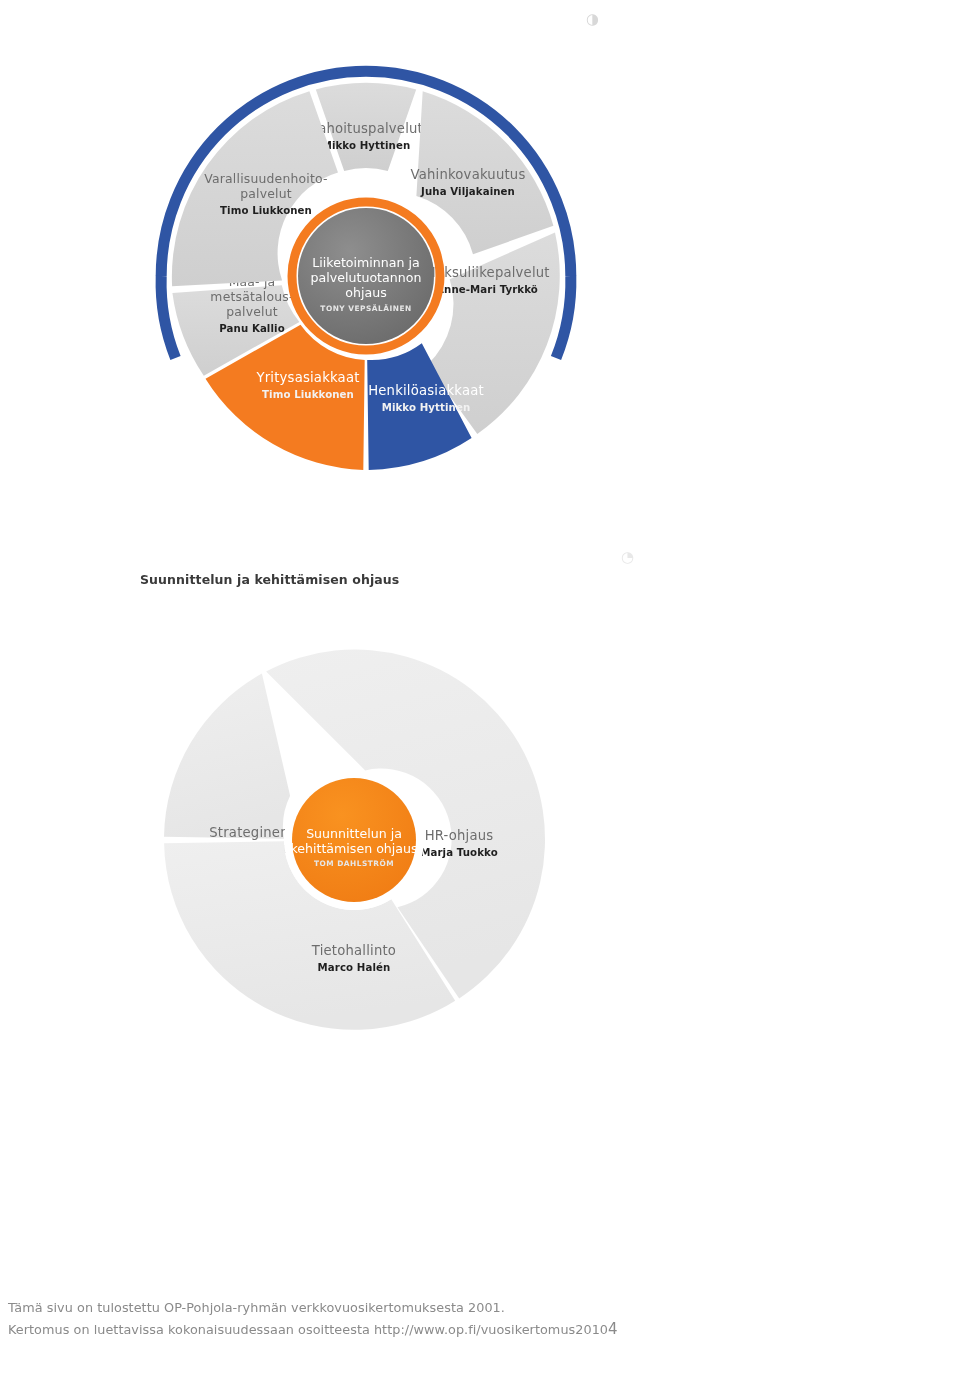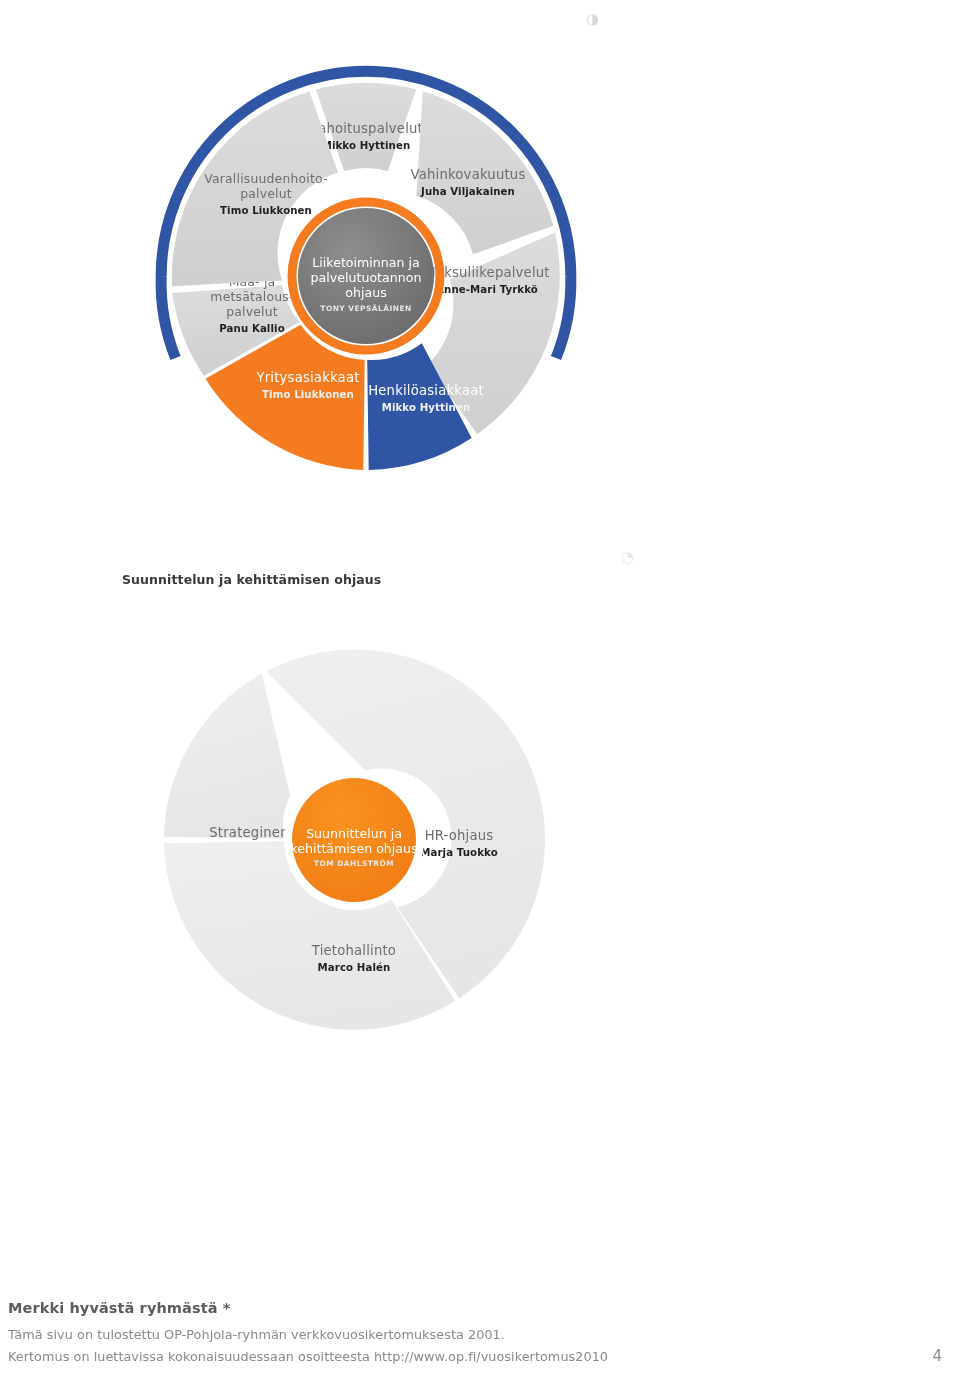--- a/index.html
+++ b/index.html
@@ -29,21 +29,21 @@
   .wm-mid  { left: 621px; top: 550px; color: #e8e8e8; }
 
   
   .diagram-1 {
     position: absolute;
     left: 148px; top: 58px;
     width: 436px; height: 436px;
   }
   .section-heading {
     position: absolute;
-    left: 122px; top: 572px;
+    left: 140px; top: 572px;
     font-size: 12.5px;
     font-weight: 700;
     color: #3a3a3a;
     letter-spacing: 0.1px;
     white-space: nowrap;
   }
   .diagram-2 {
     position: absolute;
     left: 136px; top: 650px;
     width: 450px; height: 400px;
@@ -96,21 +96,21 @@
   }
   .footer-line {
     margin: 0 0 5px 8px;
     font-size: 12.8px;
     color: #8a8a8a;
     letter-spacing: 0.05px;
   }
   .footer-row {
     display: flex;
     align-items: baseline;
-    justify-content: space-between;
+    justify-content: flex-start;
     padding-right: 18px;
   }
   .page-number {
     font-size: 15px;
     color: #8a8a8a;
   }
 </style>
 </head>
 <body>
 
@@ -225,21 +225,20 @@
 
       <circle cx="218" cy="190" r="70" fill="#ffffff"></circle>
       <circle cx="218" cy="190" r="62" fill="url(#hubGrad2)"></circle>
       <text class="hub-title" text-anchor="middle" x="218" y="188">Suunnittelun ja</text>
       <text class="hub-title" text-anchor="middle" x="218" y="203">kehittämisen ohjaus</text>
       <text class="hub-name" text-anchor="middle" x="218" y="216">TOM DAHLSTRÖM</text>
     </svg>
   </div>
 
   <div class="footer">
-    <div class="footer-title">Merkki hyvästä ryhmästä *</div>
     <div class="footer-line">Tämä sivu on tulostettu OP-Pohjola-ryhmän verkkovuosikertomuksesta 2001.</div>
     <div class="footer-row">
       <div class="footer-line">Kertomus on luettavissa kokonaisuudessaan osoitteesta http://www.op.fi/vuosikertomus2010</div>
       <div class="page-number">4</div>
     </div>
   </div>
 
 </div>
 
 </body></html>

